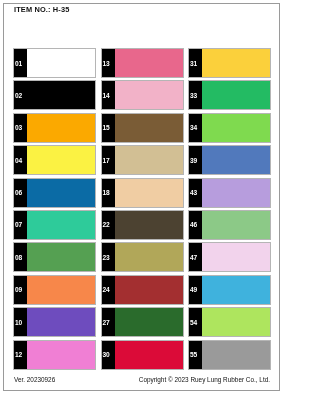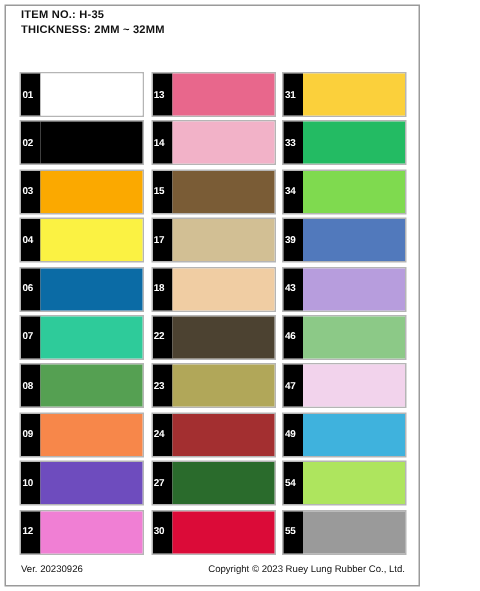--- a/index.html
+++ b/index.html
@@ -114,21 +114,20 @@
 </style>
 </head>
 <body>
 
 <div id="page">
 
   <div id="frame"></div>
 
   <div id="header">
     <div class="hdr-line">ITEM NO.: H-35</div>
-    <div class="hdr-line">THICKNESS: 2MM ~ 32MM</div>
   </div>
 
   <div id="grid">
       <div class="column">
         <div class="swatch-row">
           <div class="swatch-tab">
             <span class="swatch-num">01</span>
           </div>
           <div class="swatch-color" style="background: rgb(255, 255, 255);"></div>
         </div>

